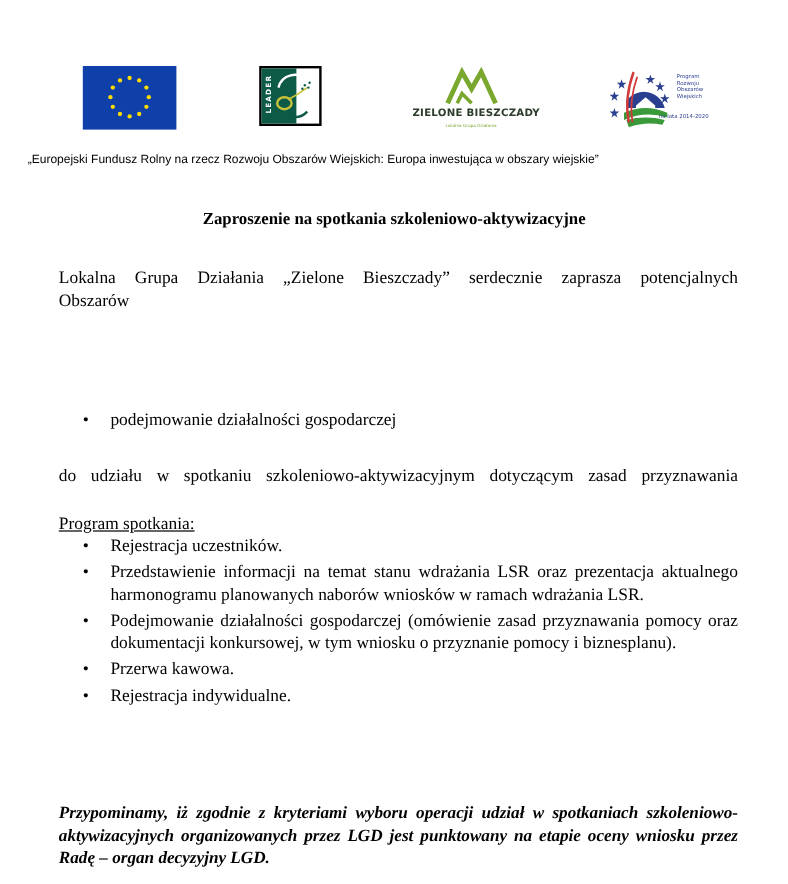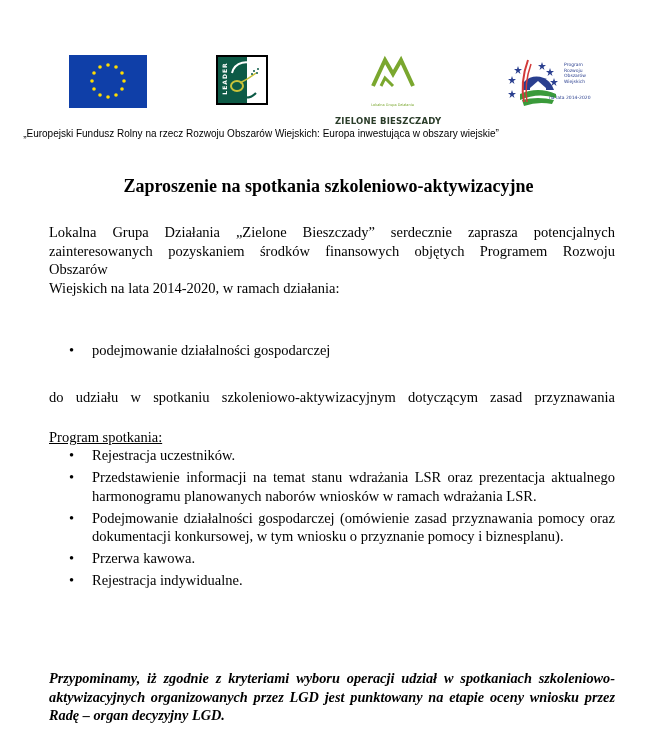--- a/index.html
+++ b/index.html
@@ -5,27 +5,27 @@
   html, body { margin: 0; padding: 0; background: #ffffff; }
   body { width: 657px; height: 737px; position: relative; overflow: hidden; color: #000; }
   .logos { position: absolute; top: 48px; left: 0; width: 657px; height: 70px; }
   .logo { position: absolute; }
   .eu-flag { left: 69px; top: 7px; width: 78px; height: 53px; background: #0f3fa8; }
   .leader { left: 216px; top: 7px; width: 52px; height: 50px; background: #000; }
   .leader-inner { position: absolute; left: 2px; top: 2px; width: 48px; height: 46px; background: #ffffff; }
   .leader-green { position: absolute; left: 0; top: 0; width: 29px; height: 46px; background: #0d5a46; }
   .leader-text { position: absolute; left: -10px; top: 18px; transform: rotate(-90deg); font-family: "DejaVu Sans", sans-serif; font-size: 6px; font-weight: bold; color: #fff; letter-spacing: 1px; }
   .zb { left: 335px; top: 4px; width: 115px; height: 62px; }
-  .zb-name { position: absolute; left: 0; top: 38px; width: 115px; text-align: left; font-family: "DejaVu Sans", sans-serif; font-weight: bold; font-size: 8.5px; color: #2b3d2a; letter-spacing: 0.2px; margin-top: 26px; }
+  .zb-name { position: absolute; left: 0; top: 38px; width: 115px; text-align: right; font-family: "DejaVu Sans", sans-serif; font-weight: bold; font-size: 8.5px; color: #2b3d2a; letter-spacing: 0.2px; }
   .zb-sub { position: absolute; left: 0; top: 51px; width: 115px; text-align: center; font-family: "DejaVu Sans", sans-serif; font-size: 3.5px; color: #7aa72e; }
   .prow { left: 502px; top: 6px; width: 100px; height: 56px; }
   .prow-text { position: absolute; left: 62px; top: 8px; font-family: "DejaVu Sans", sans-serif; font-size: 4.5px; line-height: 5.5px; color: #2a3f8f; }
   .prow-years { position: absolute; left: 47px; top: 41px; font-family: "DejaVu Sans", sans-serif; font-size: 4.5px; color: #2a3f8f; }
   .motto { position: absolute; top: 128px; left: 0; width: 522px; text-align: center; font-family: "Liberation Sans", sans-serif; font-size: 10px; color: #000; }
-  .title { position: absolute; top: 176px; left: 0; width: 657px; text-align: center; font-family: "Liberation Serif", serif; font-weight: bold; font-size: 18px; }
+  .title { position: absolute; top: 176px; left: 0; width: 657px; text-align: center; font-family: "Liberation Serif", serif; font-weight: bold; font-size: 14px; }
   .body { position: absolute; left: 49px; width: 566px; font-family: "Liberation Serif", serif; font-size: 14.5px; line-height: 18.5px; }
   .just { text-align: justify; }
   .p1 { top: 211px; margin-top: 12px; }
   .line { display: block; }
   .justline { display: block; text-align: justify; text-align-last: justify; }
   .bullet1 { top: 341px; left: 68px; }
   .p2 { top: 388px; }
   .prog-head { top: 428px; text-decoration: underline; }
   .prog-list { top: 446px; left: 68px; width: 547px; }
   .li { position: relative; padding-left: 24px; margin-bottom: 3.5px; }
@@ -108,23 +108,21 @@
     <div class="prow-years">na lata 2014-2020</div>
   </div>
 </div>
 
 <div class="motto">„Europejski Fundusz Rolny na rzecz Rozwoju Obszarów Wiejskich: Europa inwestująca w obszary wiejskie”</div>
 
 <div class="title">Zaproszenie na spotkania szkoleniowo-aktywizacyjne</div>
 
 <div class="body p1">
   <span class="justline">Lokalna Grupa Działania „Zielone Bieszczady” serdecznie zaprasza potencjalnych</span>
-  <span class="justline">zainteresowanych pozyskaniem środków finansowych objętych Programem Rozwoju</span>
   <span class="line">Obszarów</span>
-  <span class="line">Wiejskich na lata 2014-2020, w ramach działania:</span>
 </div>
 
 <div class="body bullet1">
   <div class="li">
     <span class="dot">•</span>
     <span class="txt">podejmowanie działalności gospodarczej</span>
   </div>
 </div>
 
 <div class="body p2">

